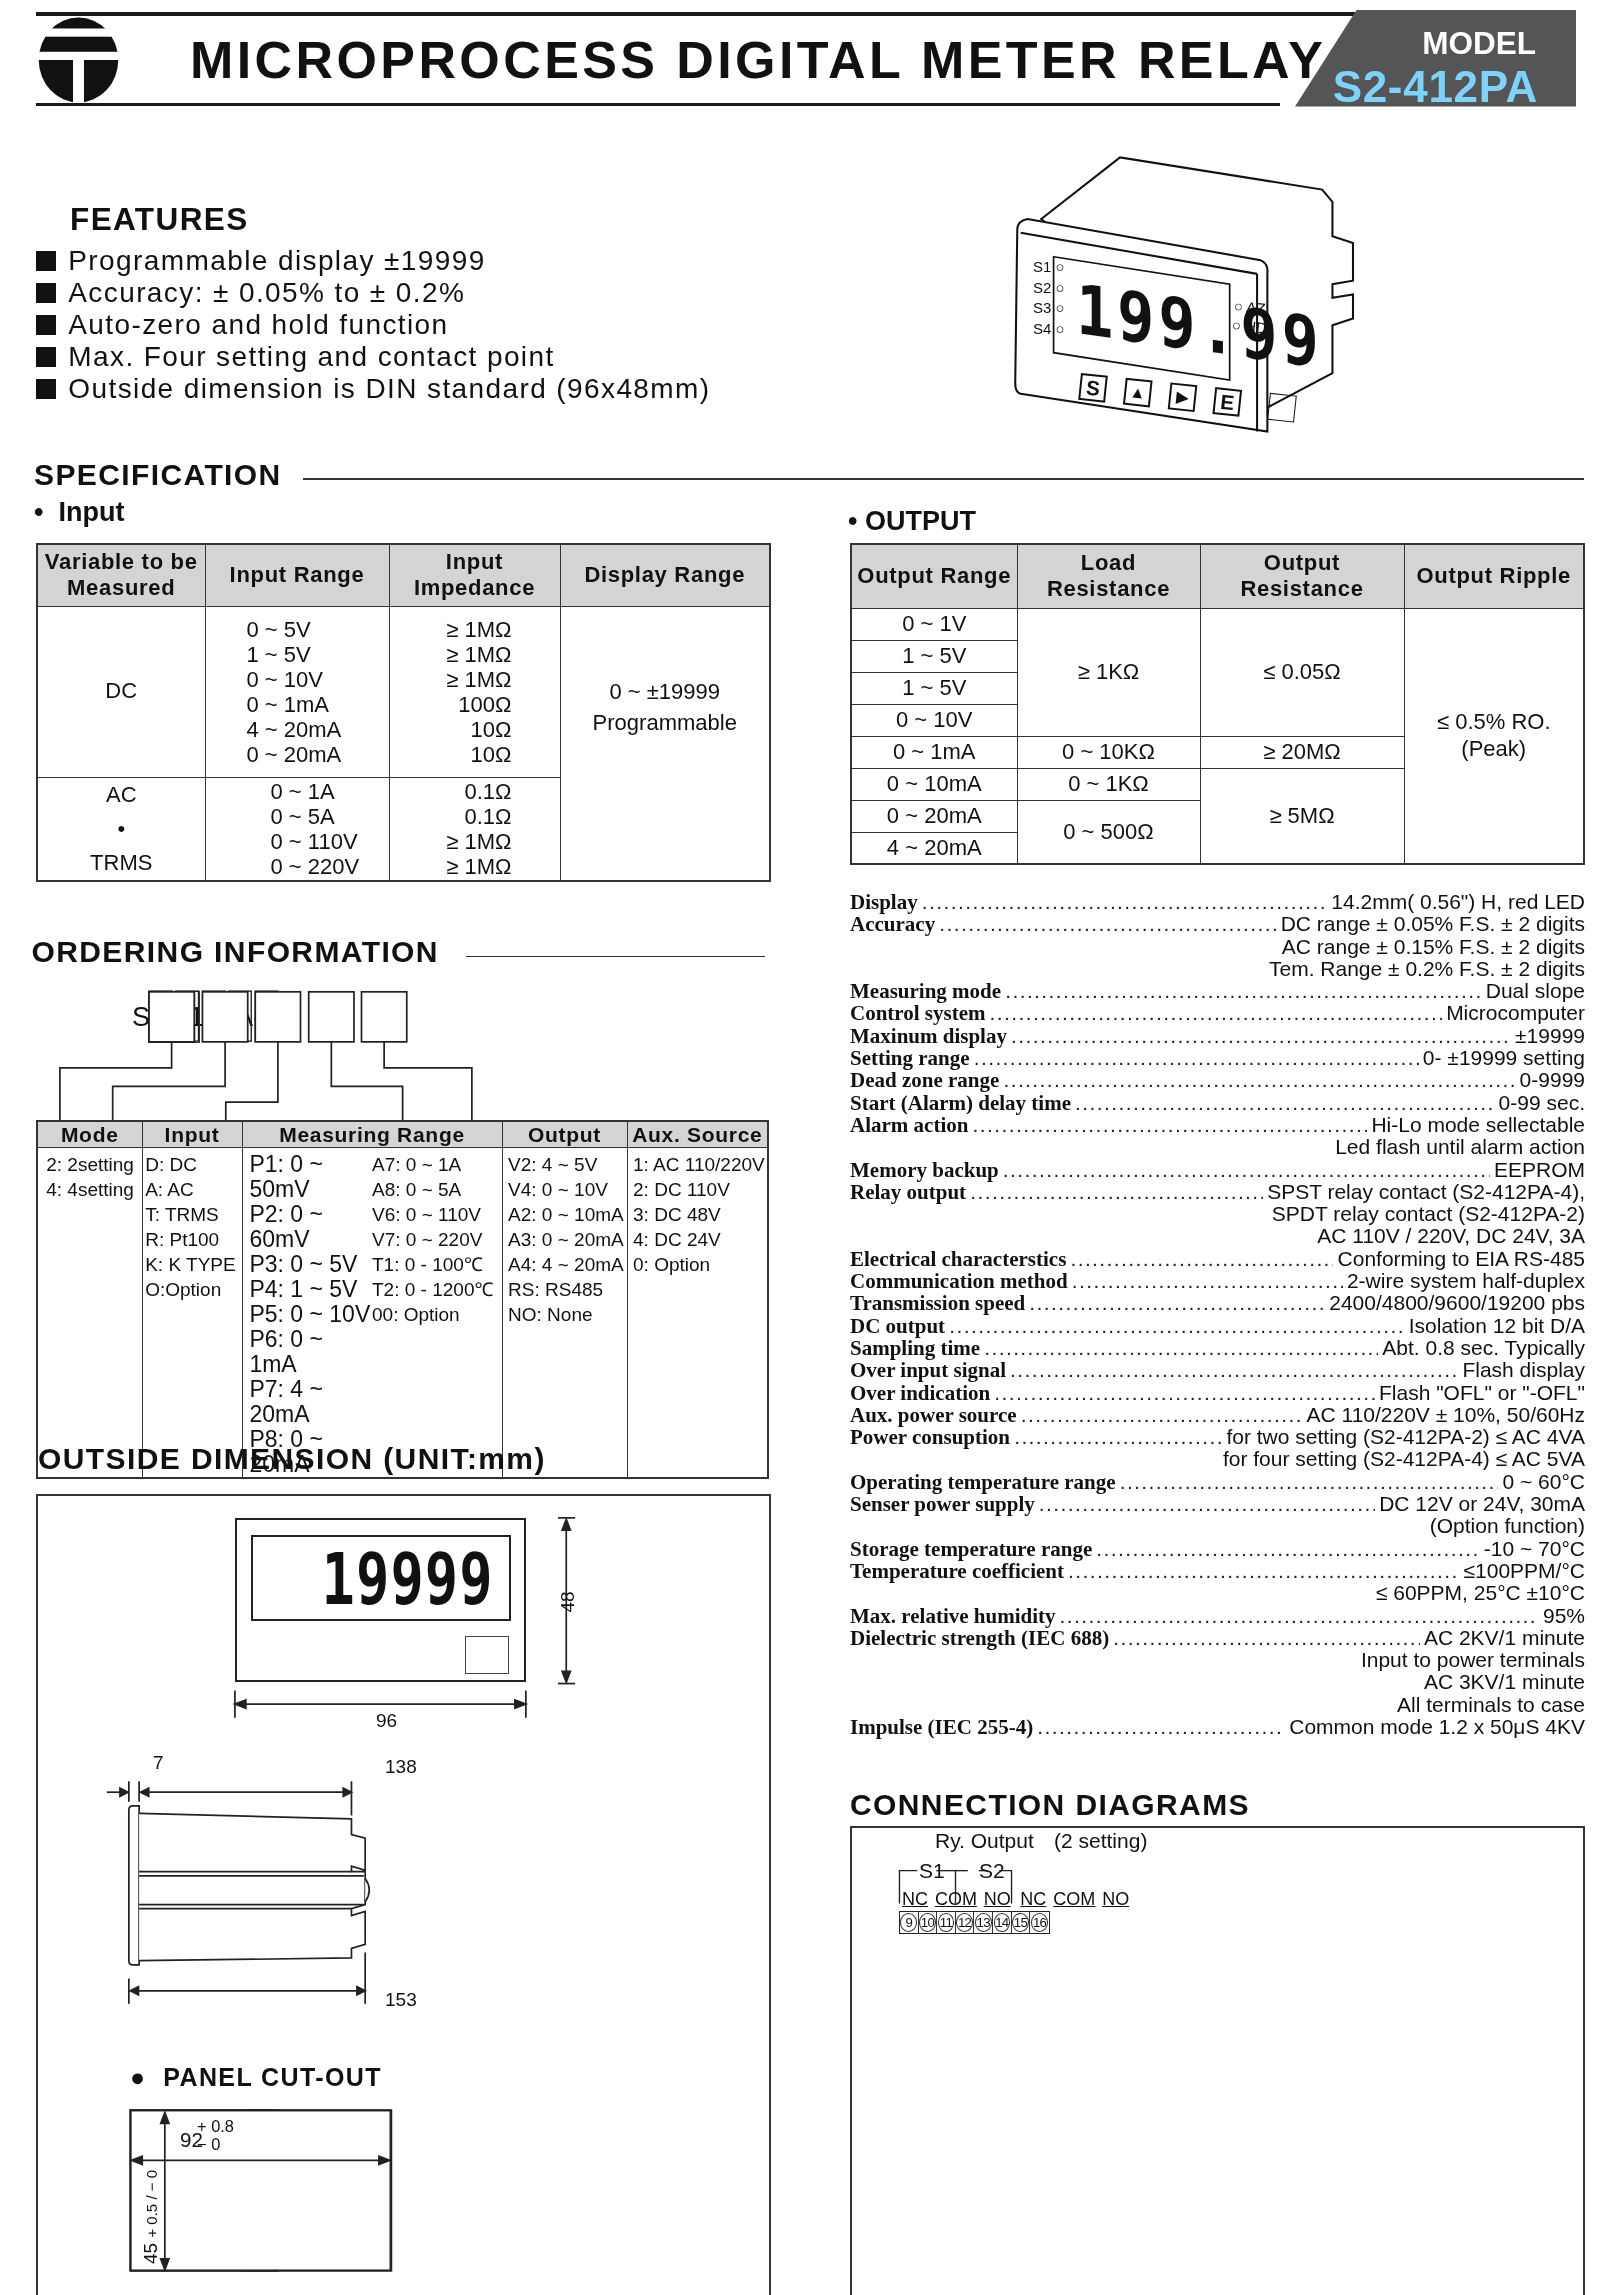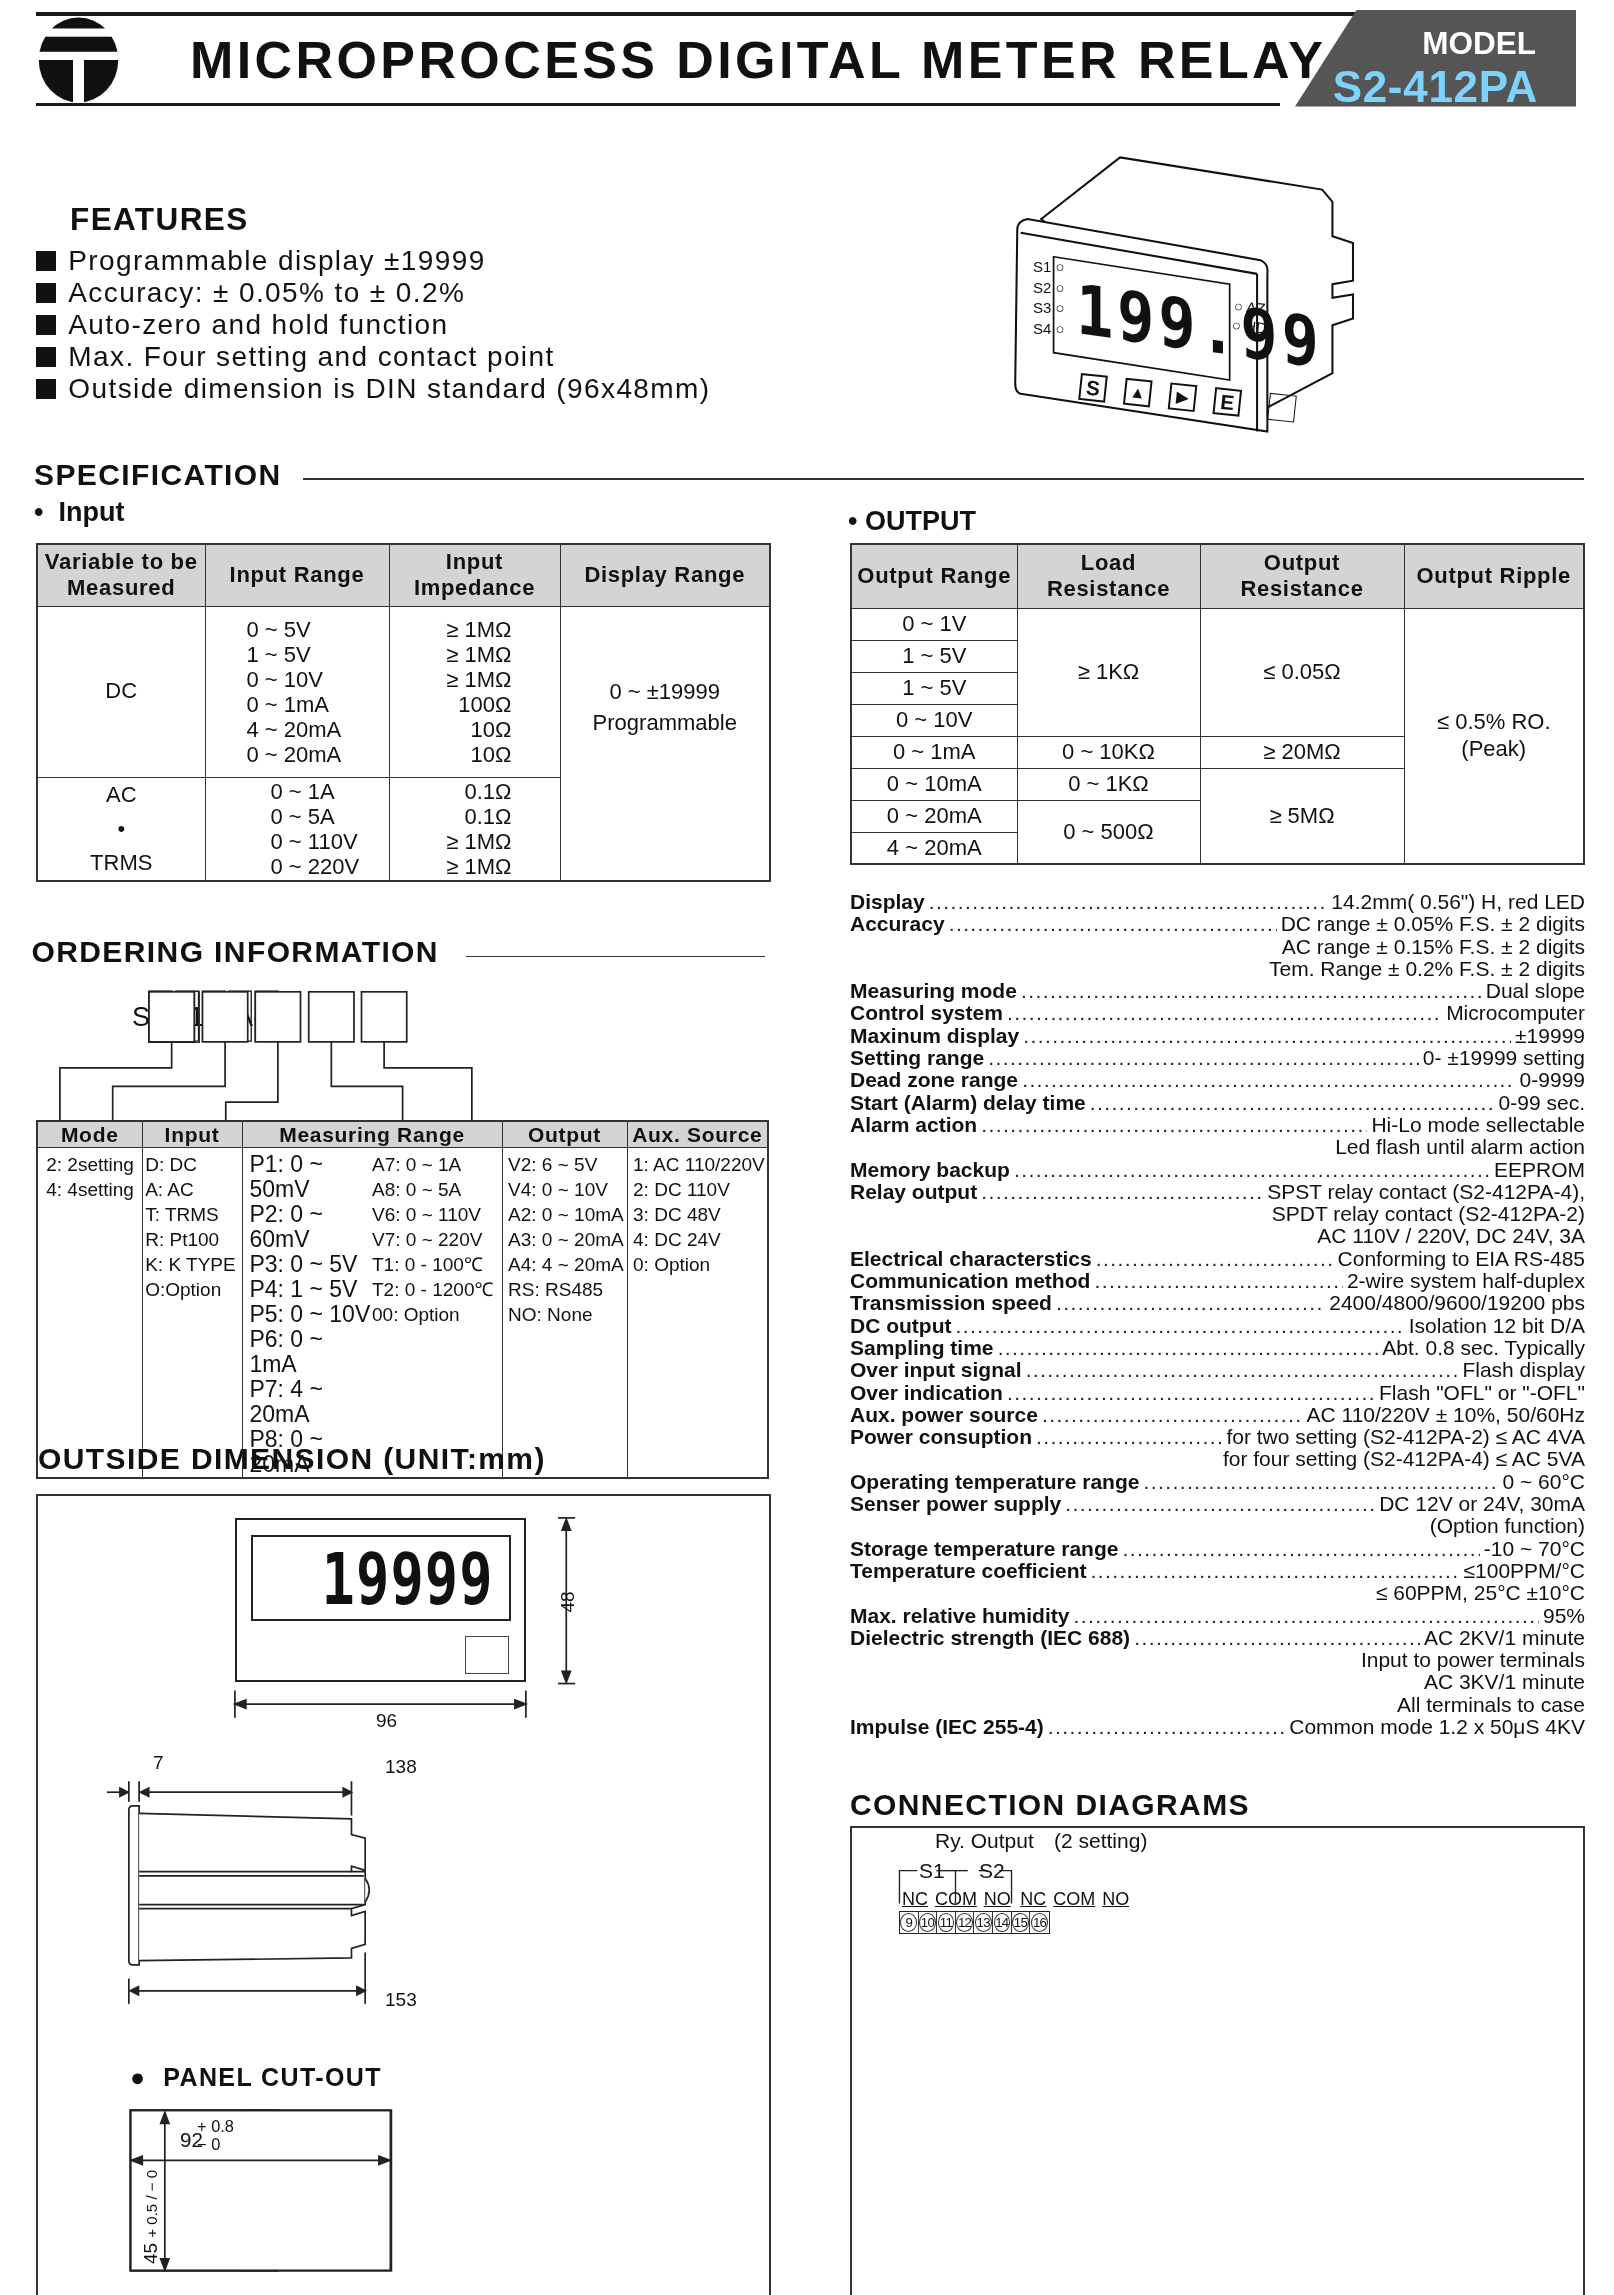--- a/index.html
+++ b/index.html
@@ -31,21 +31,21 @@
   .tbl td { border: 1.4px solid #333; font-size: 22px; text-align: center; vertical-align: middle; line-height: 1.2; }
   .stack div { line-height: 25px; }
 
   
   .ord-prefix { left: 132px; top: 1002px; font-size: 27px; }
   .ord-box { width: 51px; height: 52px; border: 1.4px solid #333; }
 
   
   .spec { position: absolute; left: 850px; width: 735px; font-size: 21px; line-height: 22.3px; }
   .spec-row { display: flex; align-items: baseline; white-space: nowrap; }
-  .spec-label { font-weight: bold; }
+  .spec-label { font-weight: bold; font-family: Liberation Serif, serif; }
   .spec-dots { flex: 1; overflow: hidden; margin: 0 4.1px; color: #222; }
   .spec-dots::after { content: "........................................................................................................................................................................"; letter-spacing: 1.4px; }
   .spec-val { text-align: right; }
   .spec-cont { text-align: right; white-space: nowrap; }
 
   
   .box { position: absolute; border: 2.1px solid #333; }
 
   
   .term-row { display: flex; }
@@ -467,21 +467,21 @@
     <td style="vertical-align:top;text-align:left;padding:4.1px 0 0 0;font-size:19px;line-height:25px;border-left:none">
           <div>A7: 0 ~ 1A</div>
           <div>A8: 0 ~ 5A</div>
           <div>V6: 0 ~ 110V</div>
           <div>V7: 0 ~ 220V</div>
           <div>T1: 0 - 100℃</div>
           <div>T2: 0 - 1200℃</div>
           <div>00: Option</div>
         </td>
     <td style="vertical-align:top;text-align:left;padding:4.1px 0 0 5.5px;font-size:19px;line-height:25px">
-          <div>V2: 6 ~ 5V</div>
+          <div>V2: 4 ~ 5V</div>
           <div>V4: 0 ~ 10V</div>
           <div>A2: 0 ~ 10mA</div>
           <div>A3: 0 ~ 20mA</div>
           <div>A4: 4 ~ 20mA</div>
           <div>RS: RS485</div>
           <div>NO: None</div>
         </td>
     <td style="vertical-align:top;text-align:left;padding:4.1px 0 0 5.5px;font-size:19px;line-height:25px">
           <div>1: AC 110/220V</div>
           <div>2: DC 110V</div>

